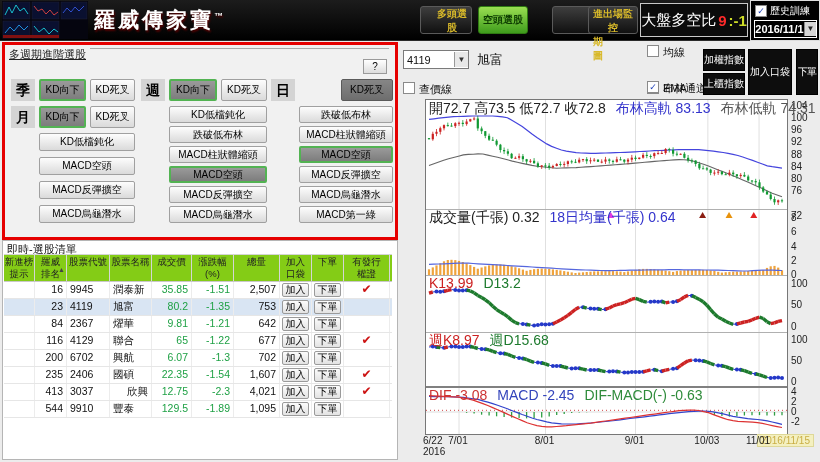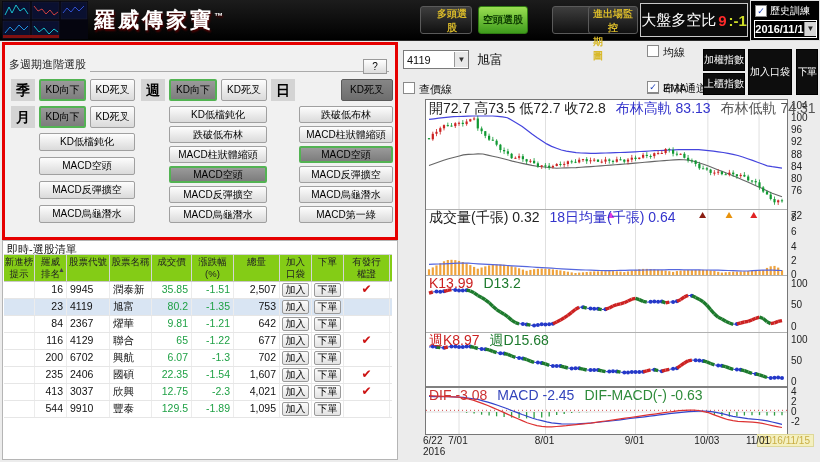--- a/index.html
+++ b/index.html
@@ -19,21 +19,21 @@
   .ratiobox .bear{color:#cddc28;font-weight:bold;}
   .histbox{position:absolute;left:750px;top:0px;width:68px;height:39px;border:1px solid #ddd;background:#000;}
   .histbox .ck{display:flex;align-items:center;gap:3px;margin:3px 0 0 4px;color:#fff;font-size:10px;cursor:pointer;}
   .datebox{position:absolute;left:3px;top:19px;width:61px;height:16px;border:1px solid #fff;background:#000;color:#fff;
            font-size:11px;font-weight:bold;display:flex;align-items:center;cursor:pointer;}
   .datebox .val{flex:1;text-align:center;}
   .datebox .arr{width:11px;height:14px;background:#d6d6d6;color:#222;font-size:8px;line-height:14px;text-align:center;border-left:1px solid #888;}
   .box{display:inline-block;width:10px;height:10px;background:#fff;border:1px solid #8a8a8a;font-size:9px;line-height:10px;text-align:center;color:#2244bb;font-weight:bold;}
   
   .panel{position:absolute;left:2px;top:42px;width:390px;height:192px;border:3px solid #e60000;background:#f1f1f1;}
-  .legend{position:absolute;left:4px;top:12px;right:6px;display:flex;align-items:flex-end;font-size:11px;color:#222;}
+  .legend{position:absolute;left:4px;top:2px;right:6px;display:flex;align-items:flex-start;font-size:11px;color:#222;text-decoration:underline;}
   .legend .line{flex:1;border-top:1px solid #aaa;margin-left:4px;margin-top:1px;}
   .helpbtn{position:absolute;right:8px;top:14px;width:24px;height:15px;font-size:10px;line-height:12px;
            border:1px solid #9a9a9a;background:linear-gradient(#fff,#ddd);cursor:pointer;padding:0;}
   .group{position:absolute;top:34px;}
   .srow{display:flex;gap:4px;margin-bottom:5px;height:22px;}
   .plabel{width:24px;height:22px;background:#d4d4d4;color:#000;font-size:14px;font-weight:600;text-align:center;line-height:22px;}
   .btn-sm{box-sizing:border-box;border:1px solid #a0a0a0;background:linear-gradient(#fdfdfd,#dadada);
           color:#000;font-size:10px;border-radius:2px;cursor:pointer;padding:0;font-family:inherit;}
   .srow .btn-sm{flex:1;height:22px;}
   .srow .btn-sm.single{flex:0 0 52px;margin-left:auto;}
@@ -291,21 +291,21 @@
             <div class="td r grn" style="width: 42px;">-1.54</div>
             <div class="td r" style="width: 46px;">1,607</div>
             <div class="td ctr" style="width: 32px;"><button class="mini">加入</button></div>
             <div class="td ctr" style="width: 32px;"><button class="mini">下單</button></div>
             <div class="td ctr" style="width: 46px;"><span class="chk">✔</span></div>
           </div>
           <div class="tr">
             <div class="td " style="width: 31px;"></div>
             <div class="td r" style="width: 32px;">413</div>
             <div class="td " style="width: 43px;">3037</div>
-            <div class="td " style="width: 42px;">欣興</div>
+            <div class="td " style="width: 42px; text-align: right;">欣興</div>
             <div class="td r grn" style="width: 40px;">12.75</div>
             <div class="td r grn" style="width: 42px;">-2.3</div>
             <div class="td r" style="width: 46px;">4,021</div>
             <div class="td ctr" style="width: 32px;"><button class="mini">加入</button></div>
             <div class="td ctr" style="width: 32px;"><button class="mini">下單</button></div>
             <div class="td ctr" style="width: 46px;"><span class="chk">✔</span></div>
           </div>
           <div class="tr">
             <div class="td " style="width: 31px;"></div>
             <div class="td r" style="width: 32px;">544</div>

